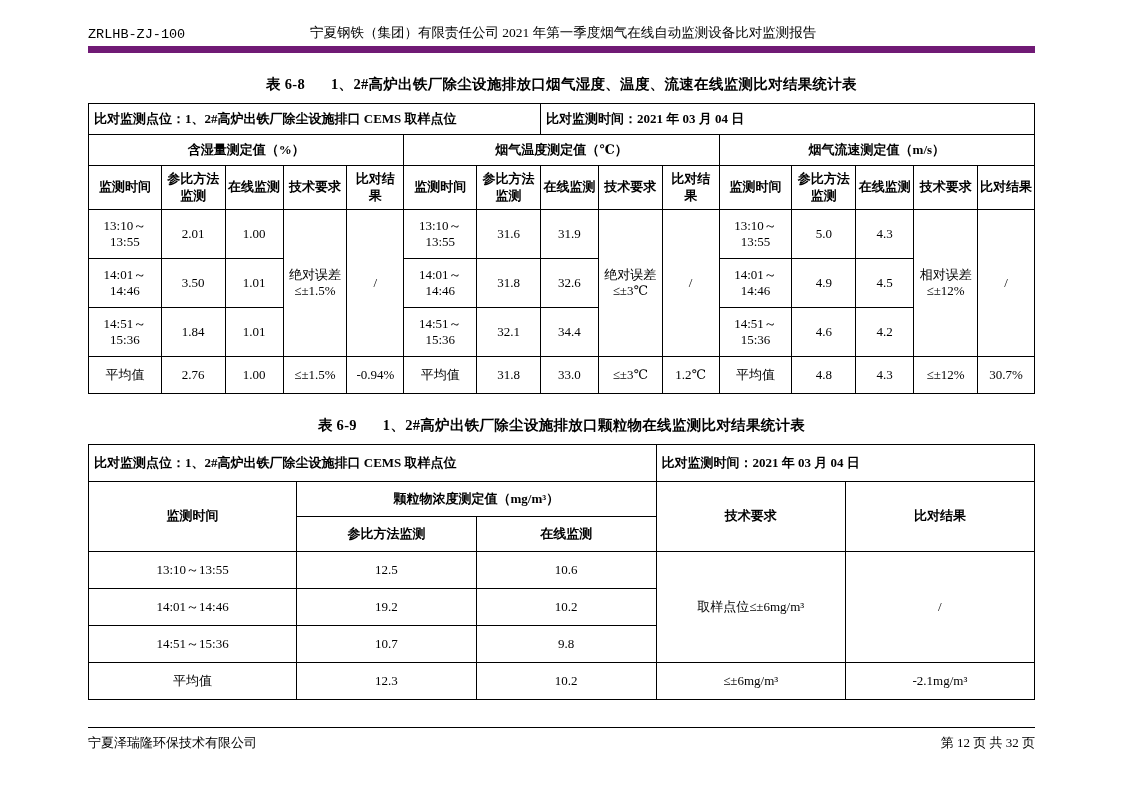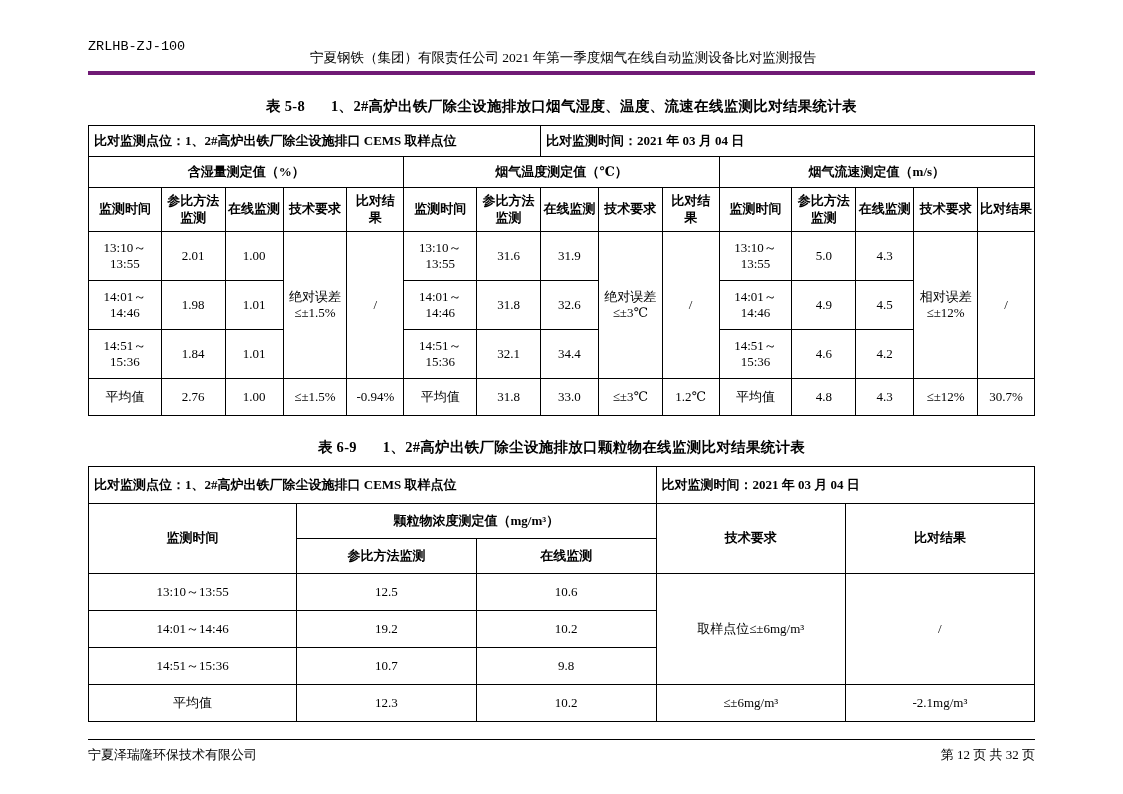--- a/index.html
+++ b/index.html
@@ -23,23 +23,22 @@
     padding: 0 88px;
   }
 
   
   .header {
     position: relative;
     height: 42px;
     display: flex;
     align-items: flex-end;
     justify-content: flex-start;
-    border-bottom: 4px solid #701a75;
-    padding-bottom: 17px;
-    margin-top: 12px;
+    border-bottom: 7px solid #701a75;
+    padding-bottom: 4px;
   }
   .header-code {
     font-family: "Liberation Mono", "DejaVu Sans Mono", monospace;
     font-size: 13.5px;
     letter-spacing: 0px;
     white-space: nowrap;
   }
   .header-title {
     position: absolute;
     left: 3px;
@@ -111,21 +110,21 @@
 <body>
 
 <div class="page">
 
   <div class="header">
     <span class="header-code">ZRLHB-ZJ-100</span>
     <span class="header-title">宁夏钢铁（集团）有限责任公司 2021 年第一季度烟气在线自动监测设备比对监测报告</span>
   </div>
 
   <div class="caption">
-    <span class="num">表 5-8</span><span>1、2#高炉出铁厂除尘设施排放口烟气湿度、温度、流速在线监测比对结果统计表</span>
+    <span class="num">表 6-8</span><span>1、2#高炉出铁厂除尘设施排放口烟气湿度、温度、流速在线监测比对结果统计表</span>
   </div>
 
   <table class="t8">
     <colgroup>
       <col style="width:6.4%">
         <col style="width:5.6%">
         <col style="width:5.1%">
         <col style="width:5.6%">
         <col style="width:5.0%">
       <col style="width:6.4%">
@@ -184,21 +183,21 @@
 
         <td>13:10～13:55</td>
         <td>5.0</td>
         <td>4.3</td>
         <td rowspan="3">相对误差≤±12%</td>
         <td rowspan="3">/</td>
       </tr>
 
       <tr class="datarow">
         <td>14:01～14:46</td>
-        <td>1.98</td>
+        <td>3.50</td>
         <td>1.01</td>
 
         <td>14:01～14:46</td>
         <td>31.8</td>
         <td>32.6</td>
 
         <td>14:01～14:46</td>
         <td>4.9</td>
         <td>4.5</td>
       </tr>

